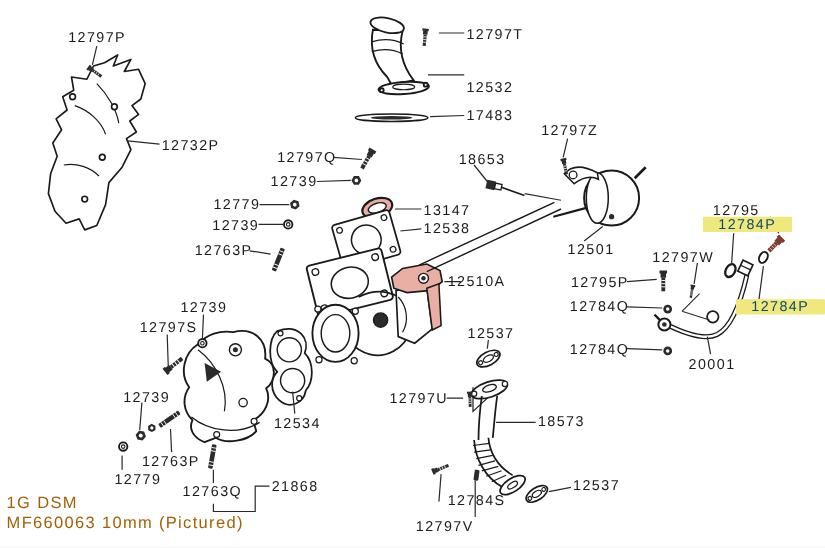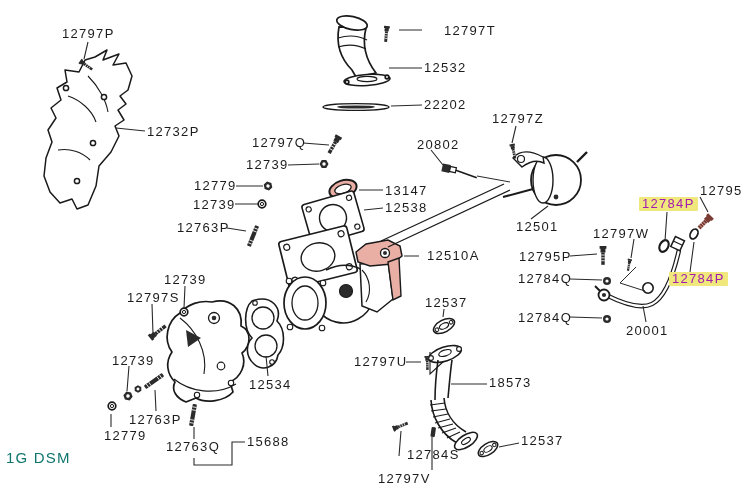--- a/index.html
+++ b/index.html
@@ -6,24 +6,24 @@
   .stage{
     position:relative;width:750px;height:498px;background:#ffffff;
     overflow:hidden;font-family:"Liberation Sans", sans-serif;
   }
   .stage svg{position:absolute;left:0;top:0;}
   .lbl{
     position:absolute;font-size:13px;letter-spacing:1.3px;line-height:14px;
     color:#1c1c1c;white-space:nowrap;
   }
   .lbl.hl{
-    background:#f1e87d;color:#a21caf;padding:0 3px;border-radius:1px;
+    background:#f1e87d;color:#0c4a6e;padding:0 14px;border-radius:1px;
   }
   .wm{
-    position:absolute;font-size:15px;letter-spacing:1.2px;color:#0f766e;
+    position:absolute;font-size:15px;letter-spacing:1.2px;color:#a16207;
     white-space:nowrap;
   }
 </style>
 </head>
 <body>
 
 <div class="stage">
 
   <svg width="750" height="498" viewBox="0 0 750 498">
     <defs>
@@ -235,52 +235,53 @@
                M690,272 L694,242 M570,317 L602,318 M643,306 L646,322 M404,256 L419,256 M185,286 L184,308
                M152,304 L153,334 M129,366 L127,391 M266,356 L268,376 M444,309 L443,317 M155,390 L156,411
                M111,414 L111,427 M194,427 L194,439 M499,447 L519,443 M406,362 L421,362 M451,384 L487,384
                M401,431 L399,456 M432,437 L432,470"></path>
       <path d="M245,442 L232,442 L232,465 L194,465 L194,458"></path>
     </g>
   </svg>
 
   <div class="lbl" style="left:62px;top:27px">12797P</div>
   <div class="lbl" style="left:147px;top:125px">12732P</div>
-  <div class="lbl" style="left:444px;top:24px">12797T</div>
-  <div class="lbl" style="left:424px;top:61px">12532</div>
-  <div class="lbl" style="left:424px;top:98px">22202</div>
+  <div class="lbl" style="left:424px;top:24px">12797T</div>
+  <div class="lbl" style="left:424px;top:73px">12532</div>
+  <div class="lbl" style="left:424px;top:98px">17483</div>
   <div class="lbl" style="left:252px;top:136px">12797Q</div>
   <div class="lbl" style="left:246px;top:158px">12739</div>
   <div class="lbl" style="left:194px;top:179px">12779</div>
   <div class="lbl" style="left:193px;top:198px">12739</div>
   <div class="lbl" style="left:177px;top:221px">12763P</div>
   <div class="lbl" style="left:385px;top:184px">13147</div>
   <div class="lbl" style="left:385px;top:201px">12538</div>
-  <div class="lbl" style="left:417px;top:138px">20802</div>
+  <div class="lbl" style="left:417px;top:138px">18653</div>
   <div class="lbl" style="left:492px;top:112px">12797Z</div>
   <div class="lbl" style="left:516px;top:220px">12501</div>
-  <div class="lbl" style="left:427px;top:249px">12510A</div>
-  <div class="lbl" style="left:700px;top:184px">12795</div>
+  <div class="lbl" style="left:407px;top:249px">12510A</div>
+  <div class="lbl" style="left:648px;top:184px">12795</div>
   <div class="lbl hl" style="left:639px;top:197px">12784P</div>
   <div class="lbl" style="left:593px;top:227px">12797W</div>
   <div class="lbl" style="left:519px;top:250px">12795P</div>
   <div class="lbl" style="left:518px;top:272px">12784Q</div>
   <div class="lbl hl" style="left:669px;top:272px">12784P</div>
   <div class="lbl" style="left:518px;top:311px">12784Q</div>
   <div class="lbl" style="left:626px;top:324px">20001</div>
   <div class="lbl" style="left:164px;top:273px">12739</div>
   <div class="lbl" style="left:127px;top:291px">12797S</div>
   <div class="lbl" style="left:112px;top:354px">12739</div>
   <div class="lbl" style="left:249px;top:378px">12534</div>
   <div class="lbl" style="left:425px;top:296px">12537</div>
   <div class="lbl" style="left:129px;top:413px">12763P</div>
   <div class="lbl" style="left:104px;top:429px">12779</div>
   <div class="lbl" style="left:166px;top:440px">12763Q</div>
-  <div class="lbl" style="left:247px;top:435px">15688</div>
+  <div class="lbl" style="left:247px;top:435px">21868</div>
   <div class="lbl" style="left:521px;top:434px">12537</div>
   <div class="lbl" style="left:354px;top:355px">12797U</div>
   <div class="lbl" style="left:489px;top:376px">18573</div>
   <div class="lbl" style="left:378px;top:472px">12797V</div>
   <div class="lbl" style="left:407px;top:448px">12784S</div>
 
   <div class="wm" style="left:6px;top:449px">1G DSM</div>
+  <div class="wm" style="left:6px;top:467px">MF660063 10mm (Pictured)</div>
 
 </div>
 
 </body></html>

